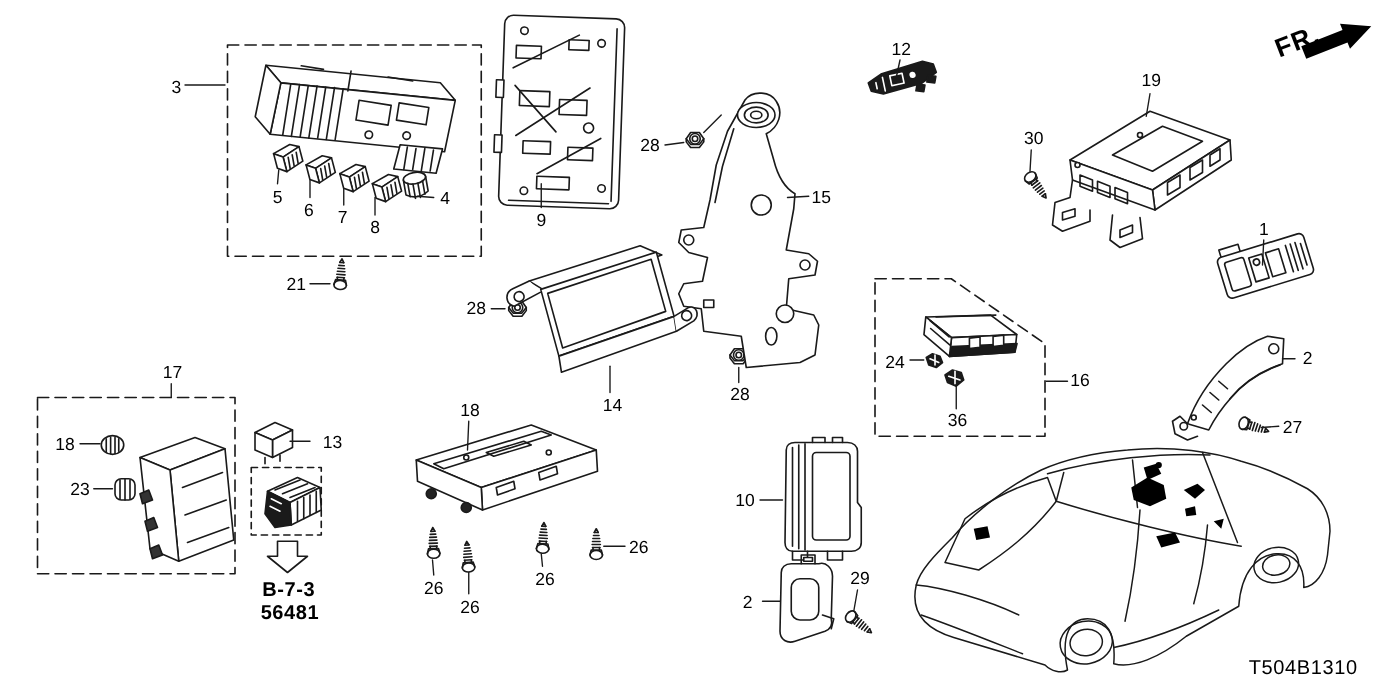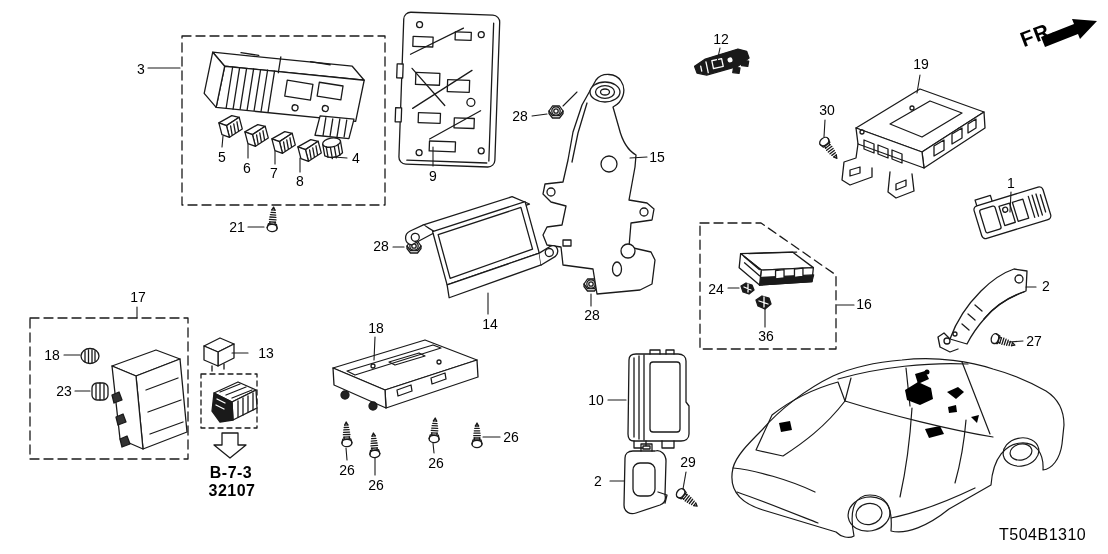--- a/index.html
+++ b/index.html
@@ -411,16 +411,16 @@
 <div class="callout" style="left:436px;top:463px">26</div>
 <div class="callout" style="left:511px;top:437px">26</div>
 <div class="callout" style="left:1034px;top:341px">27</div>
 <div class="callout" style="left:520px;top:116px">28</div>
 <div class="callout" style="left:381px;top:246px">28</div>
 <div class="callout" style="left:592px;top:315px">28</div>
 <div class="callout" style="left:688px;top:462px">29</div>
 
 <div class="fr" style="left:1020px;top:22px">FR.</div>
 <div class="ref" style="left:231px;top:473px">B-7-3</div>
-<div class="ref" style="left:232px;top:491px">32107</div>
+<div class="ref" style="left:232px;top:491px">56481</div>
 <div class="code" style="left:999px;top:526px">T504B1310</div>
 
 </div>
 
 </body></html>

